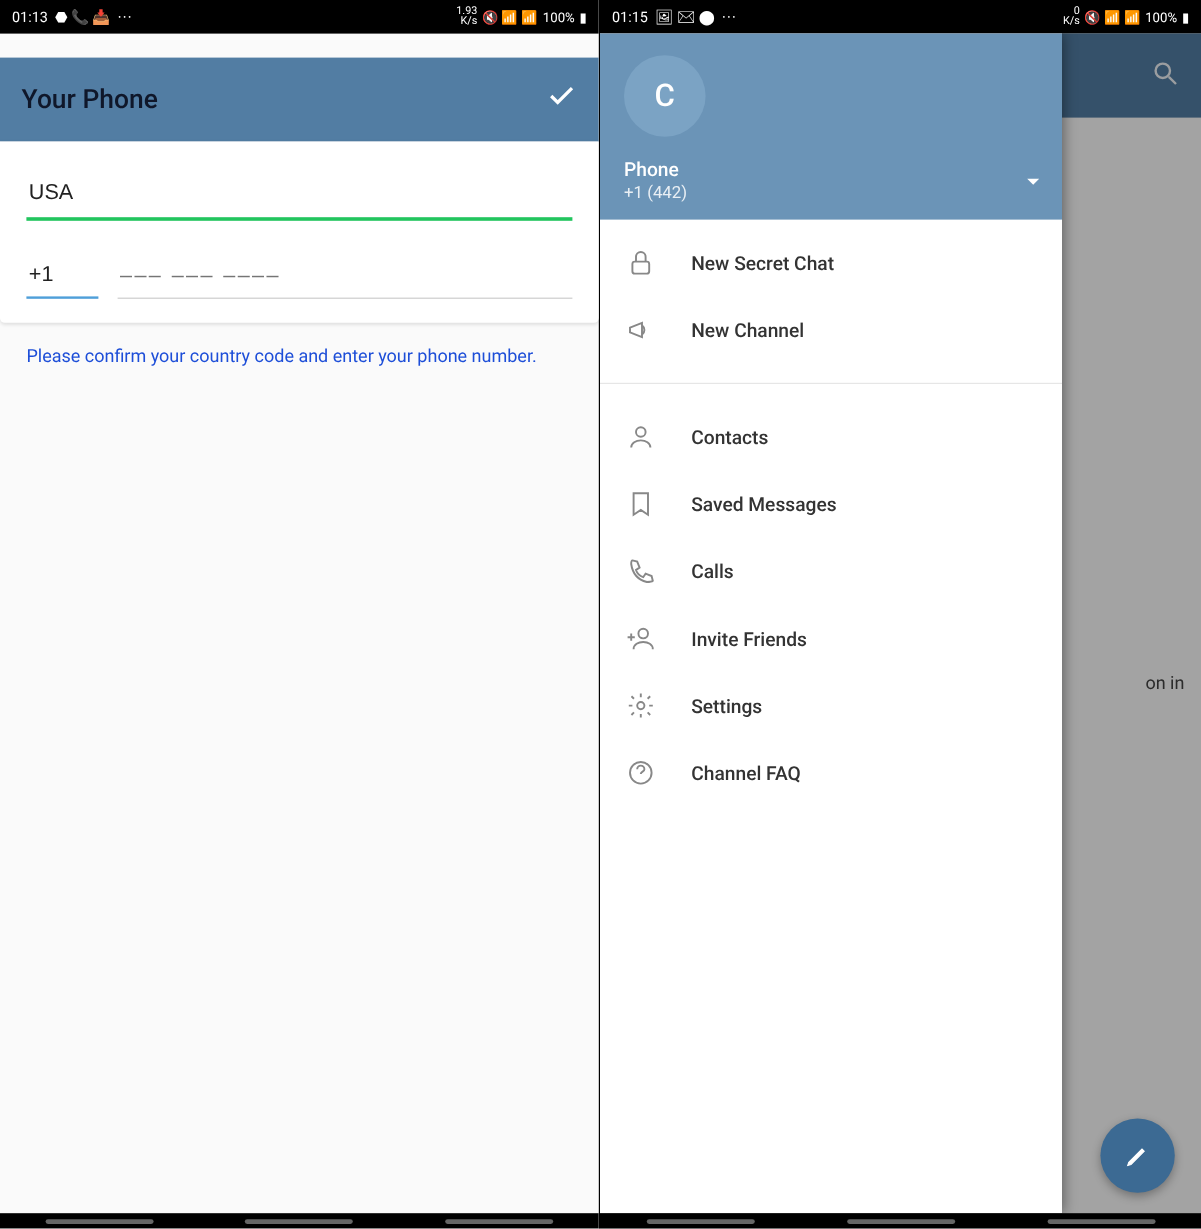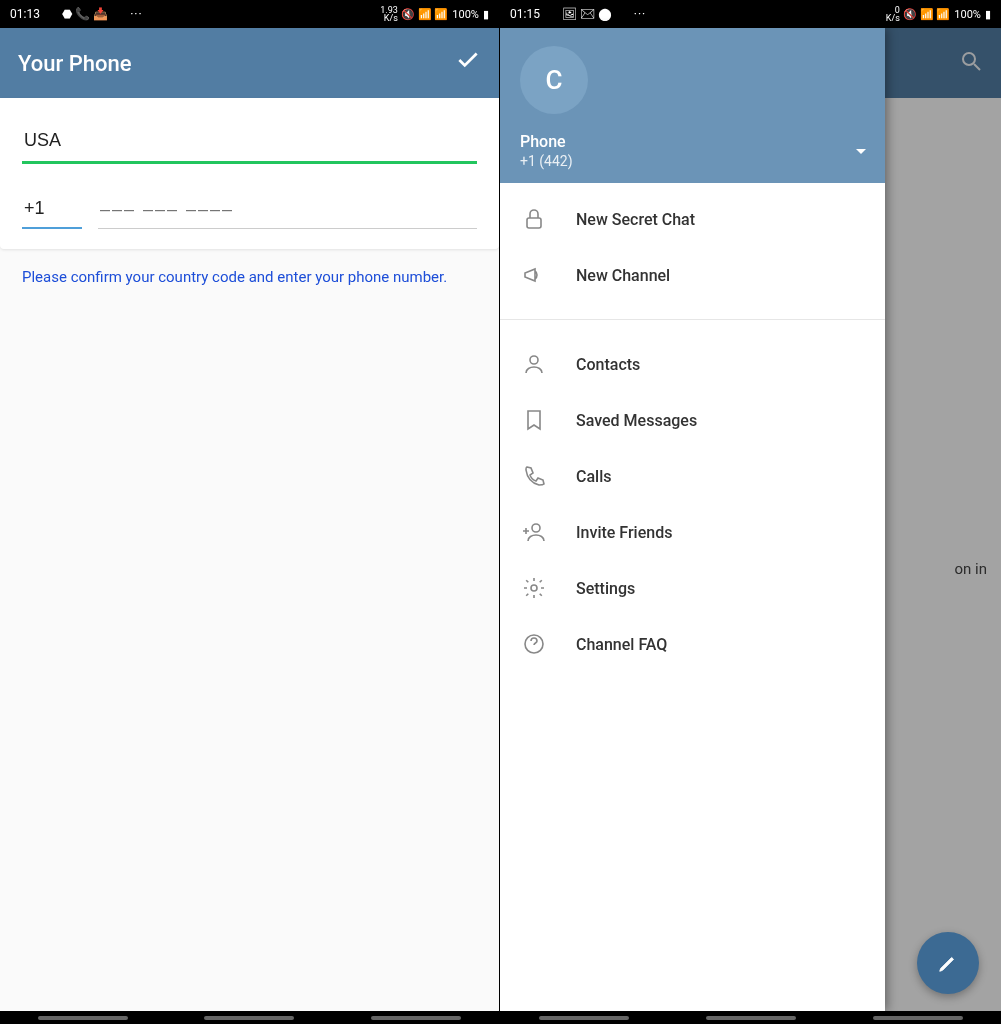--- a/index.html
+++ b/index.html
@@ -8,29 +8,29 @@
   .screen { position: relative; height: 100%; overflow: hidden; background: #fafafa; }
   .screen-left { width: 500px; border-right: 1px solid #000; }
   .screen-right { width: 501px; }
 
   
   .status-bar {
     height: 28px; background: #000; color: #fff;
     display: flex; align-items: center; justify-content: space-between;
     padding: 0 10px; font-size: 12px;
   }
-  .status-left { display: flex; align-items: flex-end; gap: 22px; }
+  .status-left { display: flex; align-items: flex-end; gap: 6px; }
   .status-right { display: flex; align-items: center; gap: 4px; font-size: 11px; }
   .dots { letter-spacing: 1px; }
 
   
   .header-bar {
     height: 70px; background: #527da3;
     display: flex; align-items: center; justify-content: space-between;
-    padding: 0 18px; color: #ffffff;
+    padding: 0 18px; color: #0f172a; margin-top: 20px;
   }
   .header-title { font-size: 22px; font-weight: 500; }
   .check-icon { font-size: 26px; }
 
   
   .form-card {
     background: #fff; margin: 0; padding: 22px 22px 20px;
     border-bottom-left-radius: 4px; border-bottom-right-radius: 4px;
     box-shadow: 0 1px 3px rgba(0,0,0,0.1);
   }

